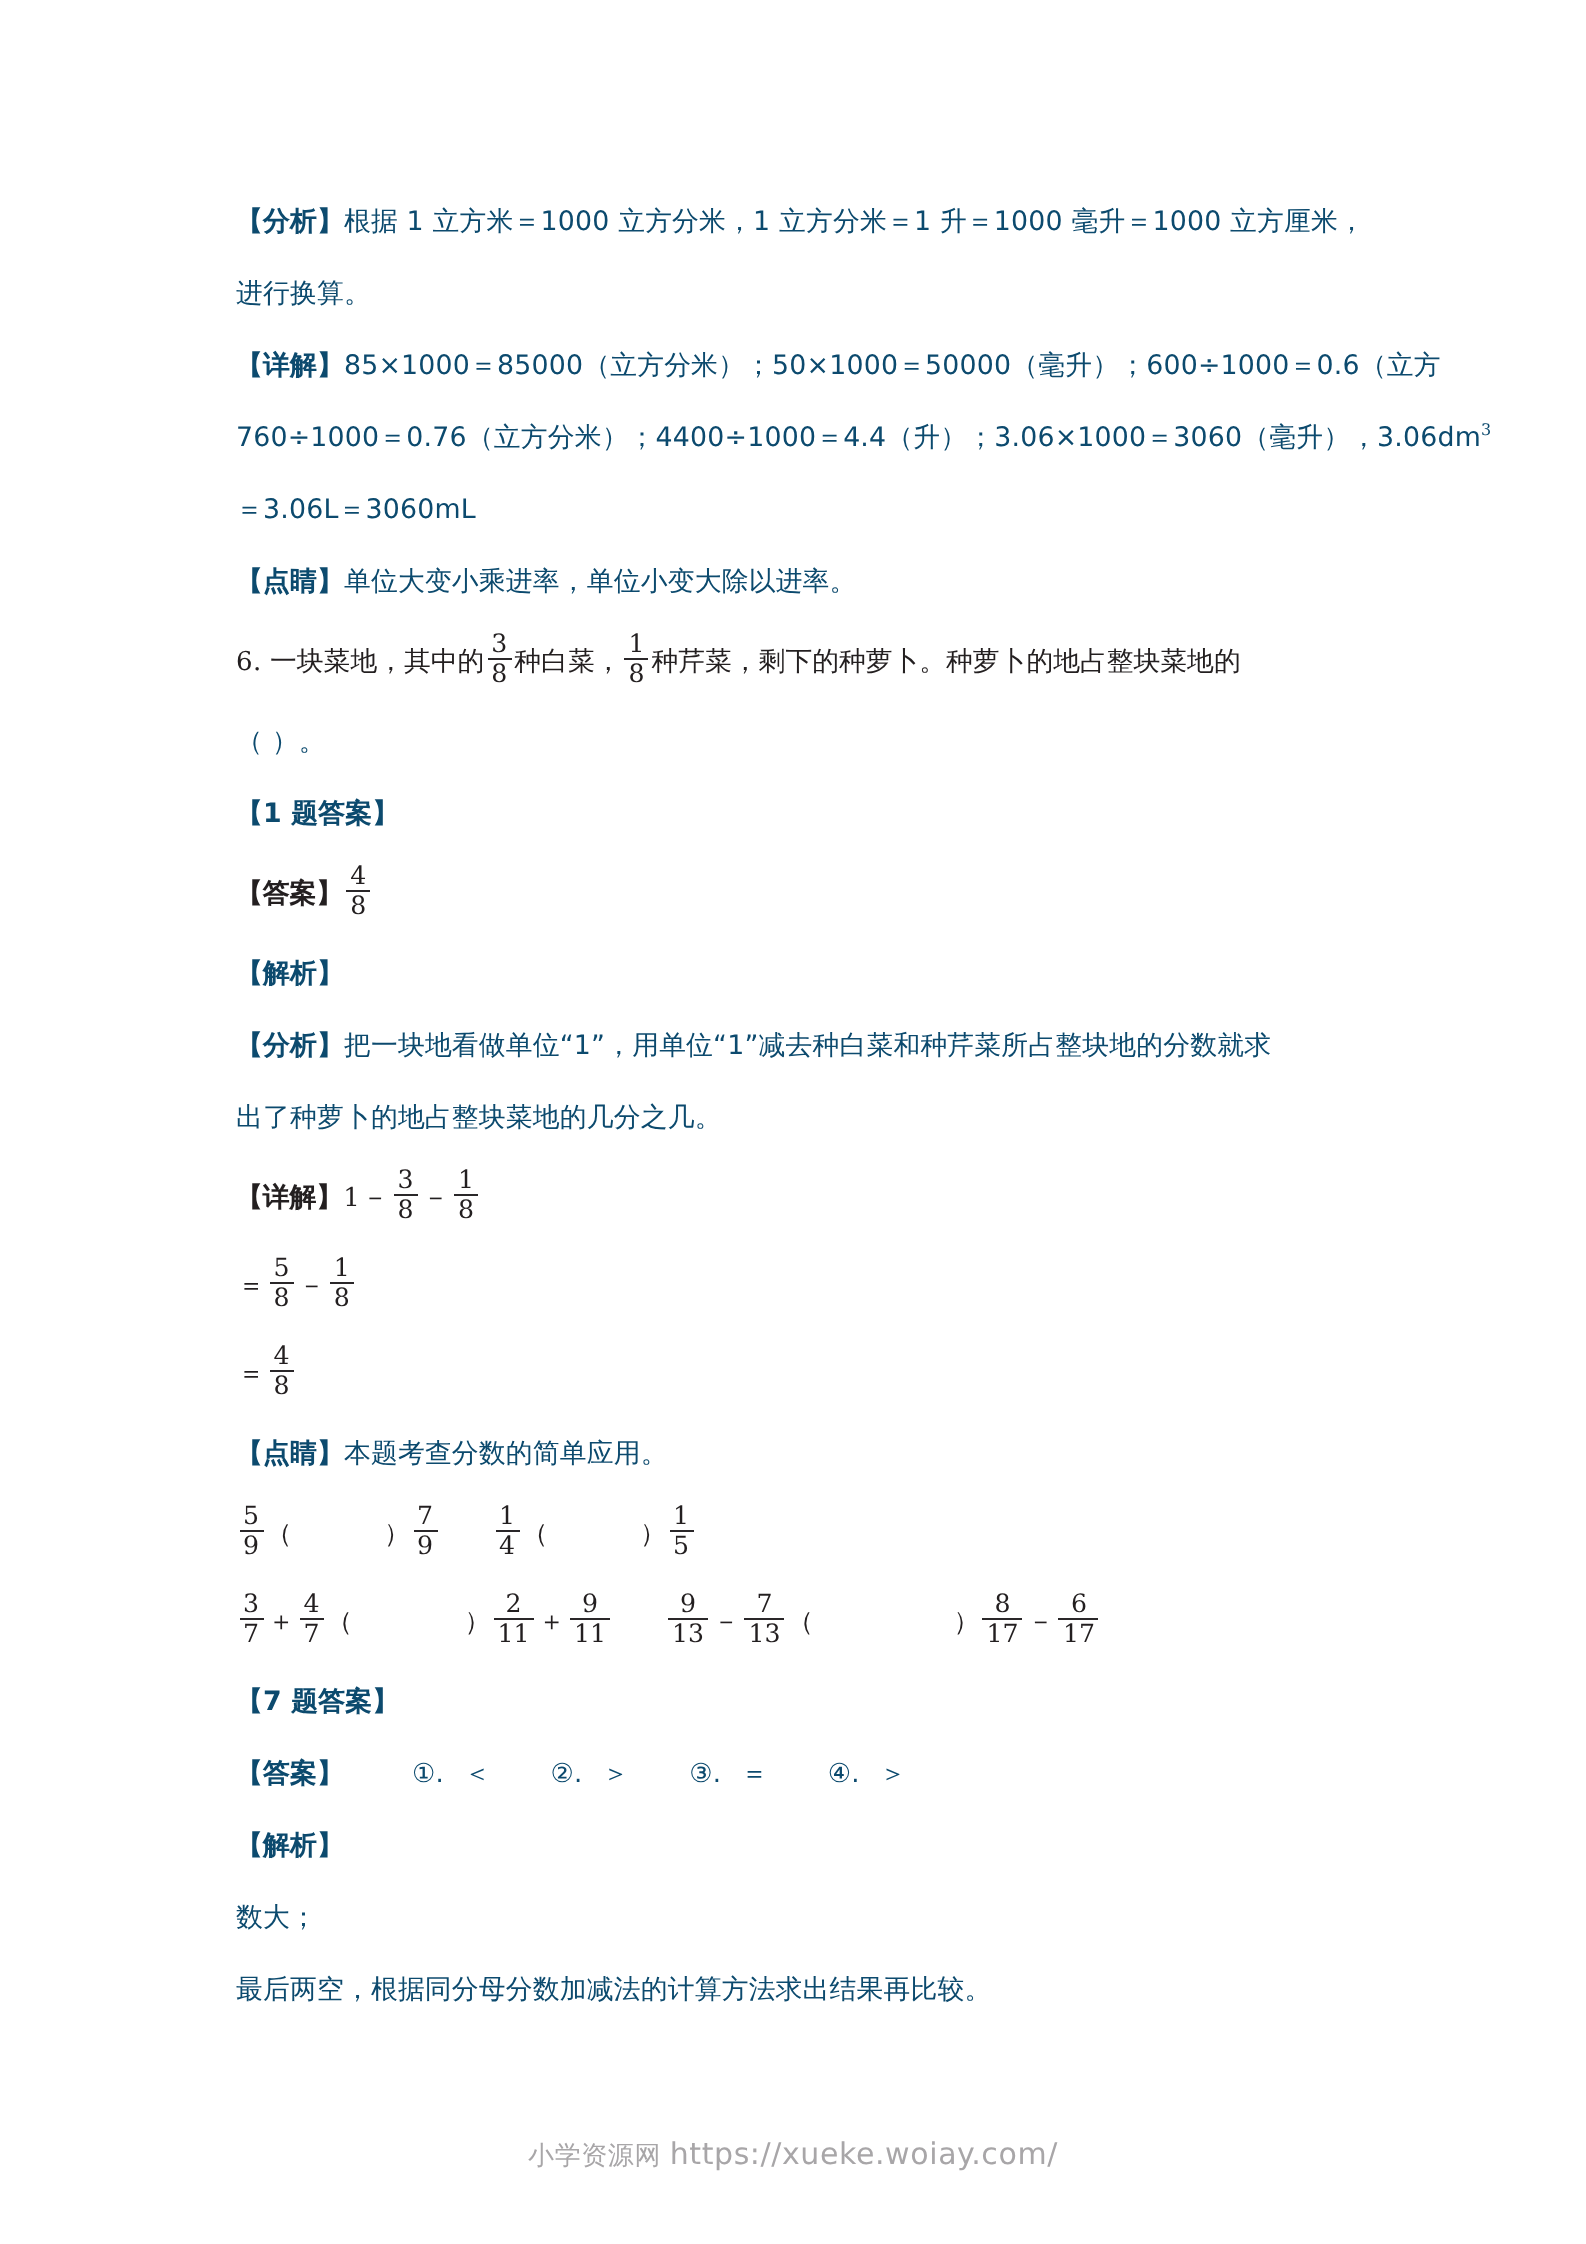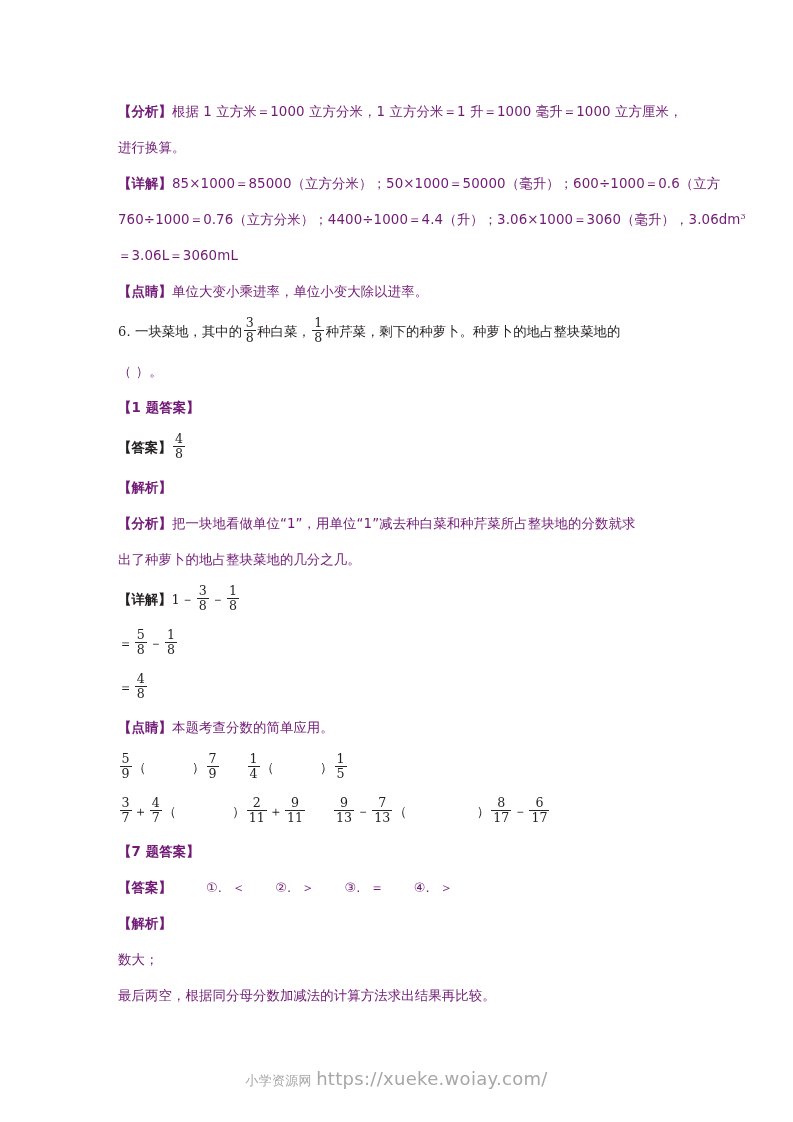--- a/index.html
+++ b/index.html
@@ -28,21 +28,21 @@
     position: absolute;
     left: 118px;
     top: 94px;
     width: 564px;
   }
 
   
   .line {
     font-size: 13.2px;
     line-height: 36px;
-    color: #701a75;
+    color: #0c4a6e;
     letter-spacing: 0.1px;
     white-space: nowrap;
   }
 
   .cjk { font-family: "DejaVu Sans", "Liberation Sans", sans-serif; font-size: 13.4px; }
 
   .num {
     font-family: "DejaVu Serif", "Liberation Serif", serif;
     font-size: 13px;
     letter-spacing: 0.2px;
@@ -108,21 +108,21 @@
     left: 0;
     top: 1068px;
     width: 793px;
     text-align: center;
     color: #a8a6a8;
     font-size: 12.6px;
     font-family: "DejaVu Sans", "Liberation Sans", sans-serif;
     letter-spacing: 0.3px;
   }
   .footer .wmk-cn { font-size: 13px; }
-  .footer .wmk-url { font-size: 18px; }
+  .footer .wmk-url { font-size: 15px; }
 </style>
 </head>
 <body>
 
 <div class="page">
   <div class="content">
 
     <div class="line">
       <span class="tag">【分析】</span><span class="cjk">根据 1 立方米＝1000 立方分米，1 立方分米＝1 升＝1000 毫升＝1000 立方厘米，</span>
     </div>

